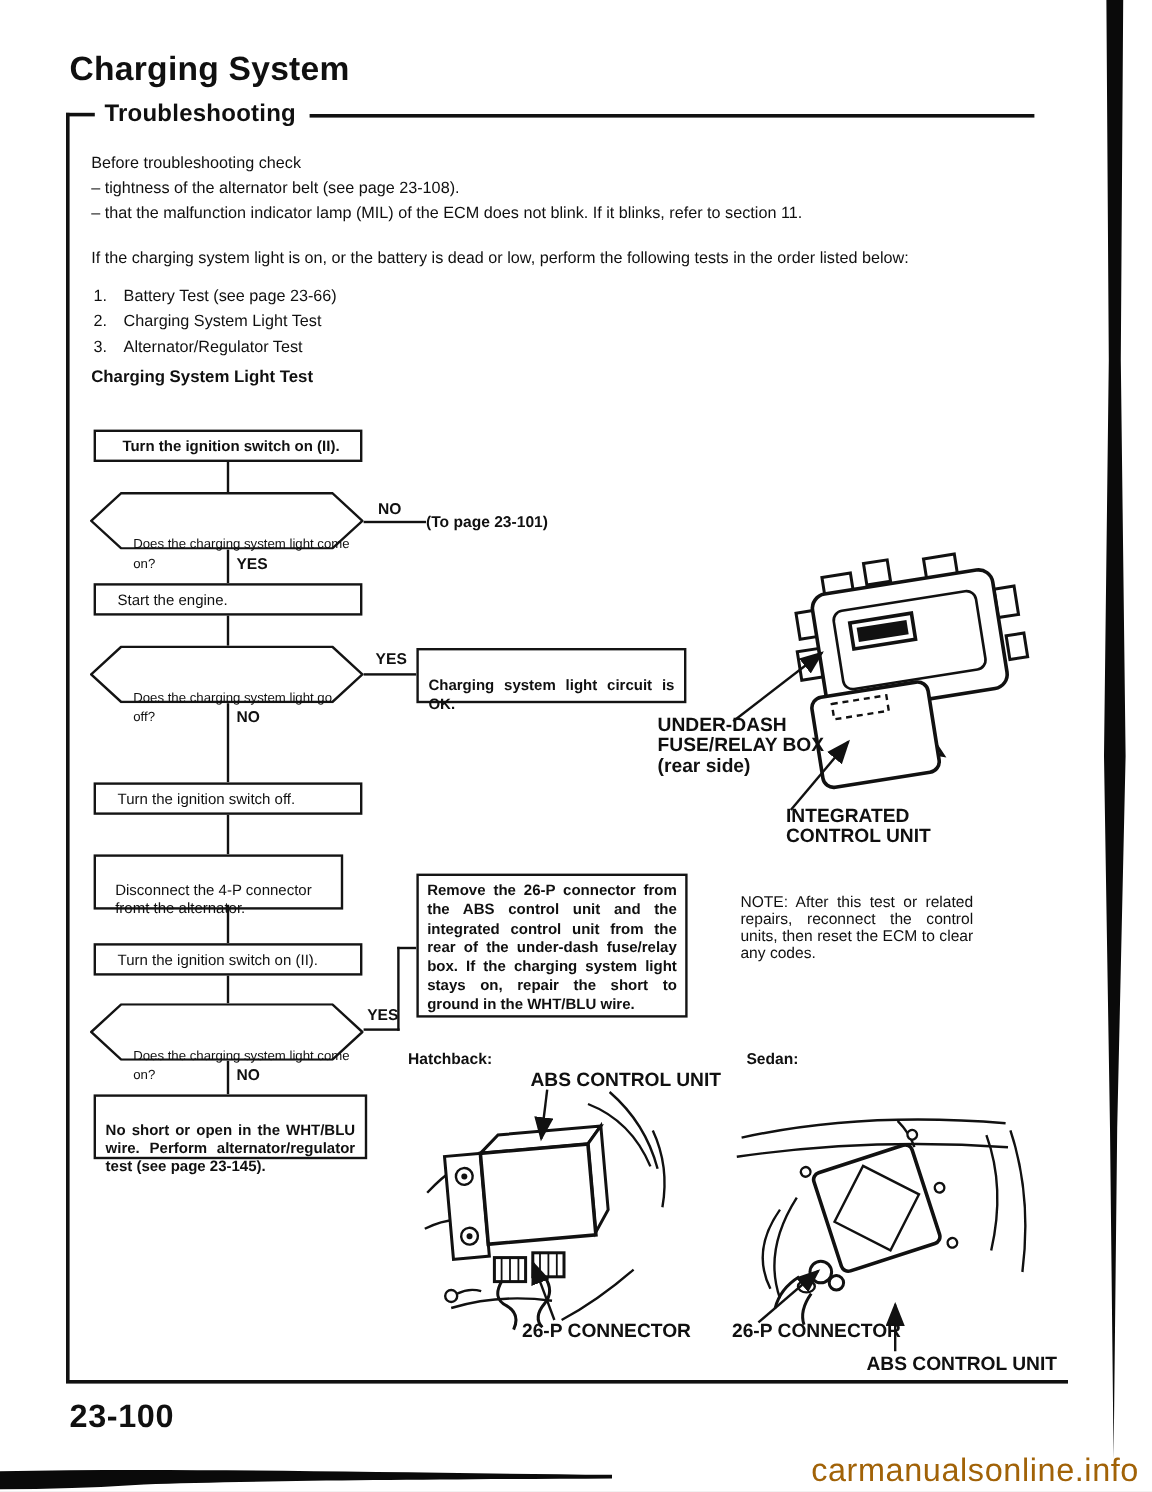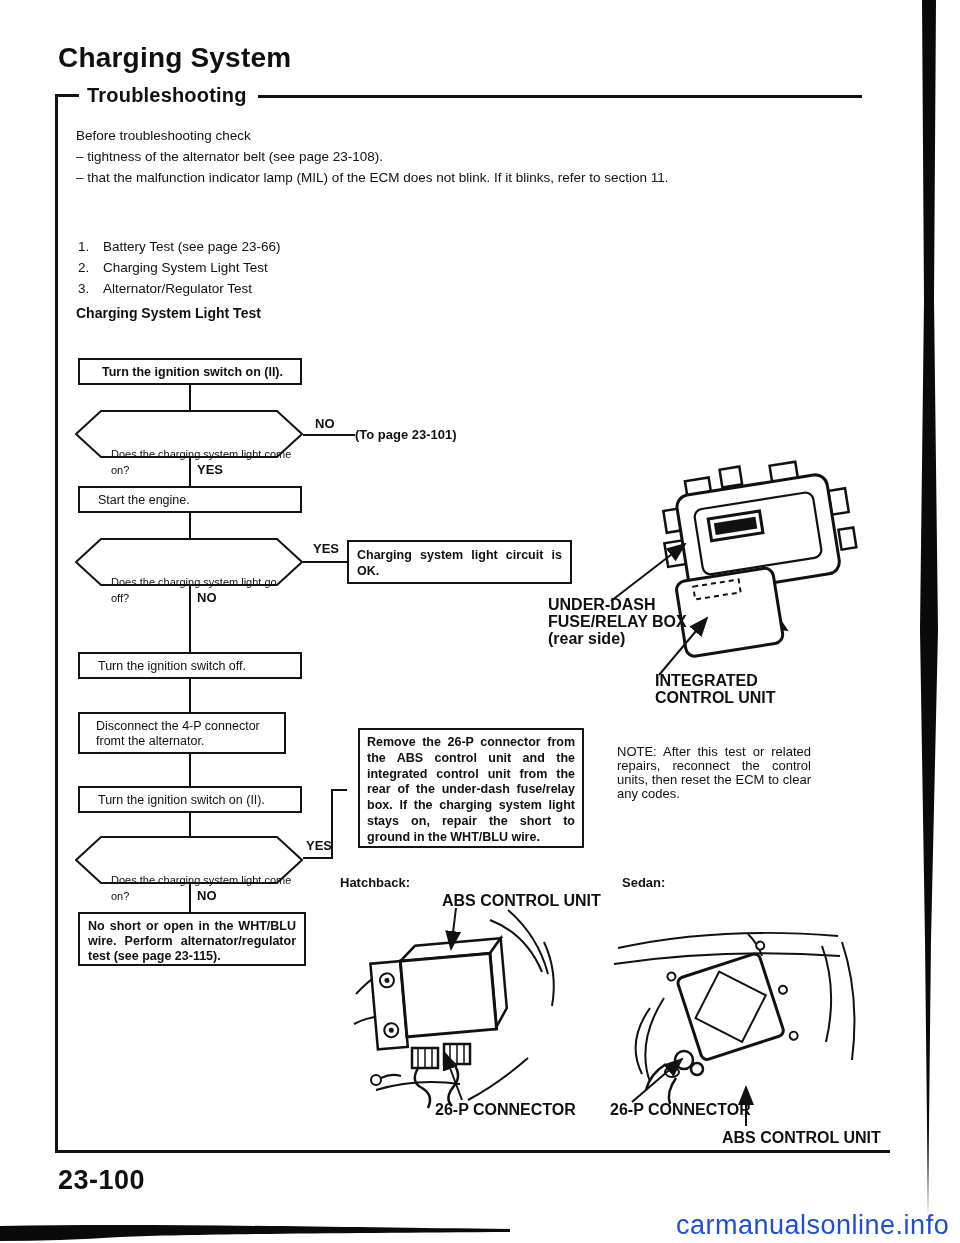--- a/index.html
+++ b/index.html
@@ -13,49 +13,50 @@
   .body-t{font-size:13.5px;}
   .sub{font-size:14px;font-weight:bold;}
   .hline{position:absolute;background:#111;height:2px;}
   .vline{position:absolute;background:#111;width:2px;}
   .rule3{position:absolute;background:#111;height:3px;}
   .vrule3{position:absolute;background:#111;width:3px;}
   .fc-box{position:absolute;border:2px solid #141414;background:#fff;font-size:12.5px;
           box-sizing:border-box;color:#101010;}
   .fc-one{display:flex;align-items:center;padding-left:18px;}
   .fc-center{display:flex;align-items:center;padding-left:22px;font-weight:bold;}
-  .fc-multi{padding:5px 8px;line-height:15px;}
+  .fc-multi{padding:21px 8px;line-height:15px;}
   .fc-bold{font-weight:bold;text-align:justify;}
   .hexwrap{position:absolute;}
   .hexwrap svg{position:absolute;left:0;top:0;width:100%;height:100%;}
   .hex-text{position:absolute;left:36px;top:50%;transform:translateY(-50%);
             font-size:11px;line-height:16px;width:185px;margin-top:28px;}
   .yn{position:absolute;font-size:13px;font-weight:bold;}
   .ill-lbl{position:absolute;font-size:16px;font-weight:bold;line-height:17px;white-space:nowrap;}
   .note{position:absolute;font-size:13px;line-height:13.9px;text-align:justify;}
   .pagenum{font-size:27px;font-weight:bold;letter-spacing:.5px;}
-  .watermark{font-size:27px;color:#1d4ed8;letter-spacing:.5px;}
+  .watermark{font-size:27px;color:#a16207;letter-spacing:.5px;}
   svg{display:block;}
 </style>
 </head>
 <body>
 
 <div class="page">
 
   <div class="abs title nw" style="left:58px;top:42px;">Charging System</div>
 
   <div class="abs rule3" style="left:55px;top:94px;width:24px;"></div>
   <div class="abs section nw" style="left:87px;top:84px;">Troubleshooting</div>
   <div class="abs rule3" style="left:258px;top:95px;width:604px;"></div>
   <div class="abs vrule3" style="left:55px;top:94px;height:1058px;"></div>
   <div class="abs rule3" style="left:55px;top:1150px;width:835px;"></div>
 
   <div class="abs body-t nw" style="left:76px;top:128px;">Before troubleshooting check</div>
   <div class="abs body-t nw" style="left:76px;top:149px;text-align:center;">– tightness of the alternator belt (see page 23-108).</div>
   <div class="abs body-t nw" style="left:76px;top:170px;">– that the malfunction indicator lamp (MIL) of the ECM does not blink. If it blinks, refer to section 11.</div>
+  <div class="abs body-t nw" style="left:76px;top:207px;">If the charging system light is on, or the battery is dead or low, perform the following tests in the order listed below:</div>
 
   <div class="abs body-t nw" style="left:78px;top:239px;">1.</div>
   <div class="abs body-t nw" style="left:103px;top:239px;">Battery Test (see page 23-66)</div>
   <div class="abs body-t nw" style="left:78px;top:260px;">2.</div>
   <div class="abs body-t nw" style="left:103px;top:260px;">Charging System Light Test</div>
   <div class="abs body-t nw" style="left:78px;top:281px;">3.</div>
   <div class="abs body-t nw" style="left:103px;top:281px;">Alternator/Regulator Test</div>
 
   <div class="abs sub nw" style="left:76px;top:305px;">Charging System Light Test</div>
 
@@ -115,28 +116,28 @@
       <polygon points="1,24 26,1 202,1 227,24 202,47 26,47" fill="#fff" stroke="#141414" stroke-width="2"></polygon>
     </svg>
     <div class="hex-text">Does the charging system light come on?</div>
   </div>
   <div class="yn" style="left:306px;top:838px;">YES</div>
 
   <div class="hline" style="left:303px;top:857px;width:30px;"></div>
   <div class="vline" style="left:331px;top:789px;height:70px;"></div>
   <div class="hline" style="left:331px;top:789px;width:16px;"></div>
 
-  <div class="fc-box fc-multi fc-bold" style="left:347px;top:728px;width:226px;height:120px;line-height:15.8px;padding:5px 7px;margin-left:11px;">
+  <div class="fc-box fc-multi fc-bold" style="left:347px;top:728px;width:226px;height:120px;line-height:15.8px;padding:5px 7px;">
     <span>Remove the 26-P connector from the ABS control unit and the integrated control unit from the rear of the under-dash fuse/relay box. If the charging system light stays on, repair the short to ground in the WHT/BLU wire.</span>
   </div>
   <div class="vline" style="left:189px;top:884px;height:28px;"></div>
   <div class="yn" style="left:197px;top:888px;">NO</div>
 
   <div class="fc-box fc-multi fc-bold" style="left:78px;top:912px;width:228px;height:54px;">
-    <span>No short or open in the WHT/BLU wire. Perform alternator/regulator test (see page 23-115).</span>
+    <span>No short or open in the WHT/BLU wire. Perform alternator/regulator test (see page 23-145).</span>
   </div>
 
   <svg class="abs" style="left:595px;top:455px;" width="290" height="255" viewBox="0 0 290 255">
     <defs>
       <marker id="mkA" markerWidth="11" markerHeight="9" refX="9" refY="4" orient="auto">
         <path d="M0,0 L10,4 L0,8 Z" fill="#111"></path>
       </marker>
     </defs>
     <g fill="#fff" stroke="#111">
       <g transform="rotate(-9 160 85)">

